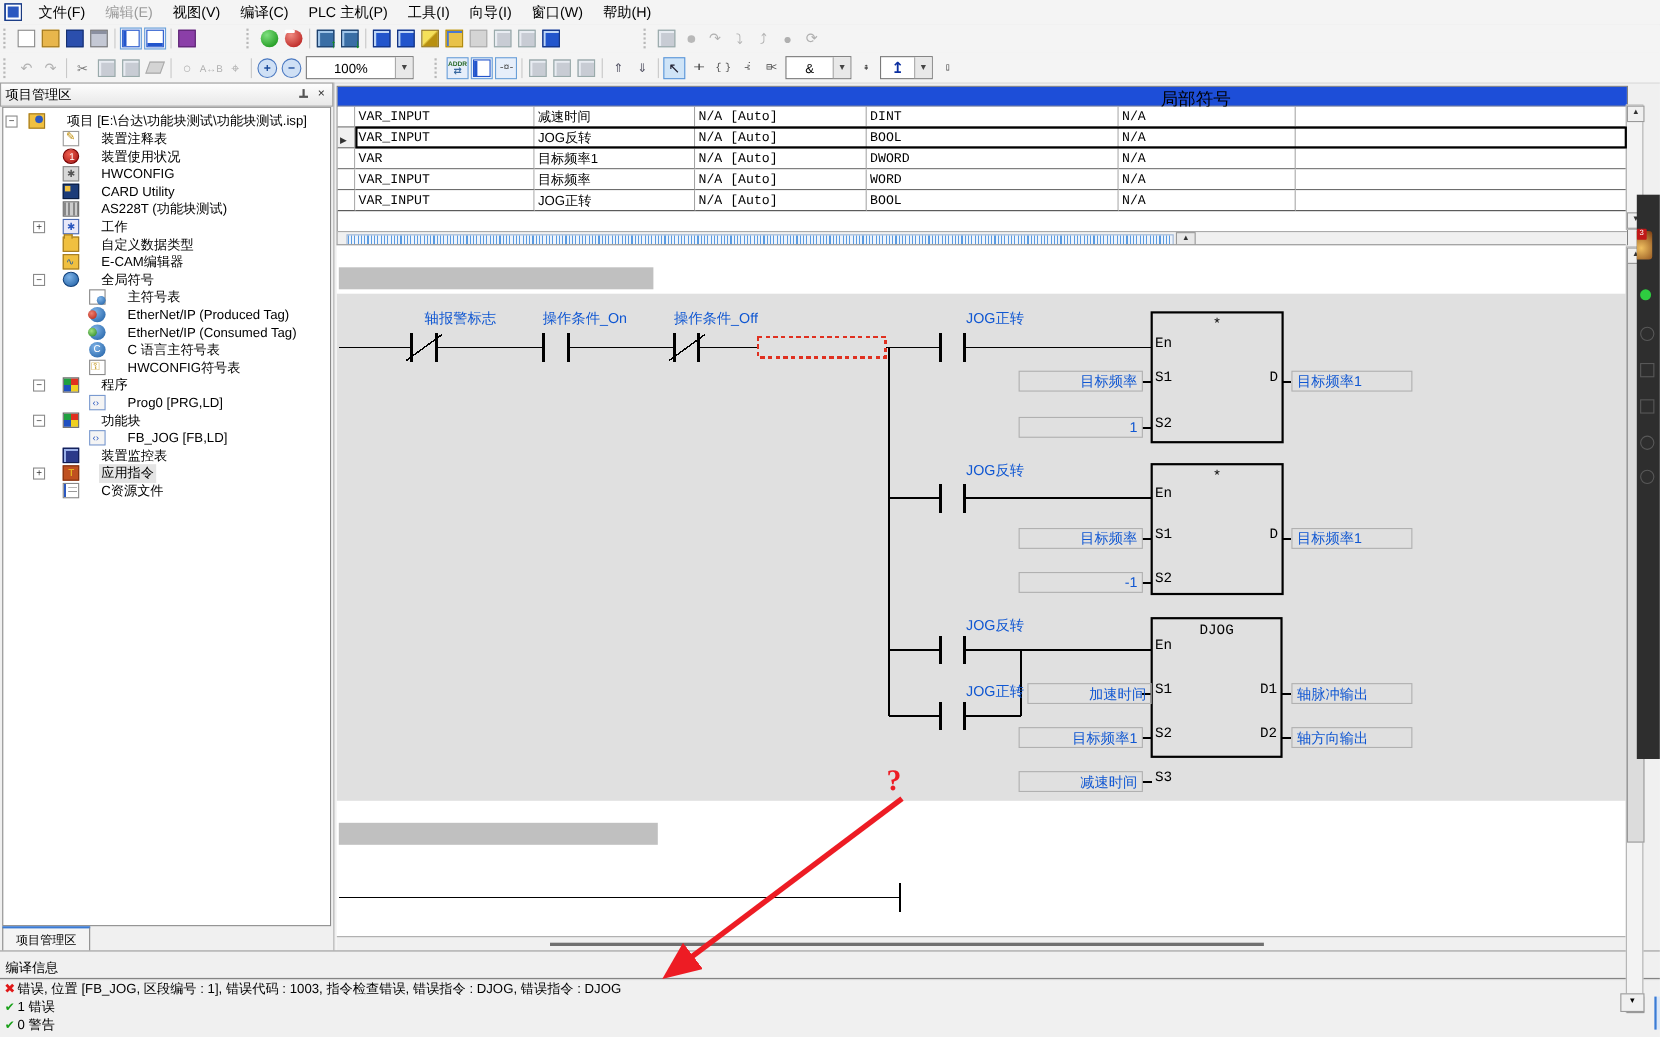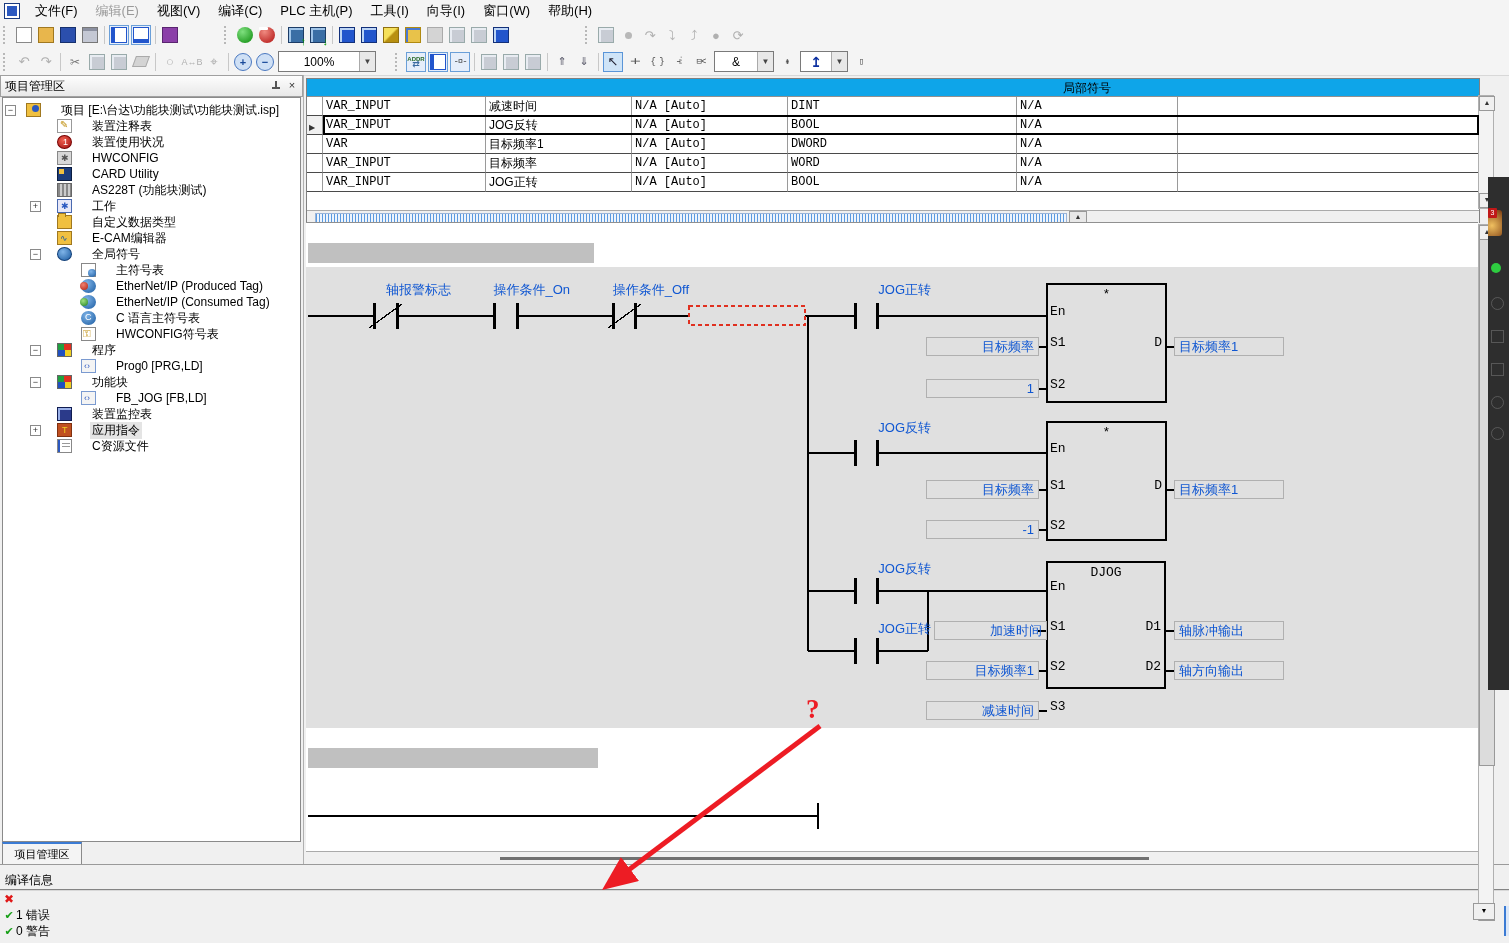--- a/index.html
+++ b/index.html
@@ -77,21 +77,21 @@
   .ic-csym{background:radial-gradient(circle at 38% 32%,#7fb4e8,#1a5aa0);border-radius:50%}.ic-csym::after{content:"C";position:absolute;color:#fff;font-size:9px;left:4px;top:1px}
   .ic-hwsym{background:#fff;border:1px solid #888}.ic-hwsym::after{content:"⚿";font-size:10px;color:#c09010;position:absolute;left:1px;top:0}
   .ic-quad{background:conic-gradient(#e03020 0 25%,#f0d020 0 50%,#2050c0 0 75%,#20a040 0);border:1px solid #666}
   .ic-pou{background:#f4f4f4;border:1px solid #7a9ad0}.ic-pou::after{content:"‹›";position:absolute;color:#2b58c0;font-size:9px;left:2px;top:1px}
   .ic-monw{background:#2b3a8a;border:1px solid #101c50;box-shadow:inset 2px 2px 0 #9ab0e8}
   .ic-app{background:#c05020;border:1px solid #803010}.ic-app::after{content:"T";position:absolute;color:#f0d020;font-size:9px;left:4px;top:1px}
   .ic-cres{background:#fff;border:1px solid #888;box-shadow:inset 2px 0 0 #2b58c0}.ic-cres::after{content:"";position:absolute;left:4px;top:3px;width:8px;height:6px;background:repeating-linear-gradient(#999 0 1px,transparent 1px 3px)}
   .btab{position:absolute;left:2px;bottom:0;width:78px;height:21px;border:1px solid #8a8a8a;border-top:2px solid #3b7bd4;background:#f4f4f4;display:flex;align-items:center;justify-content:center;font-size:11px}
   
   .st{position:absolute;left:306px;top:78px;width:1172px;height:143px;background:#fff;border:1px solid #808080;box-sizing:content-box}
-  .st .ttl{height:17px;background:#0ea5e9;border-bottom:1px solid #909090;position:relative;font-size:12px}
+  .st .ttl{height:17px;background:#1d4ed8;border-bottom:1px solid #909090;position:relative;font-size:16px}
   .st .ttl span{position:absolute;left:700px;width:160px;text-align:center;top:1px}
   .grid{display:grid;grid-template-columns:16px 163px 146px 156px 229px 161px 301px}
   .hc{height:18px;border-bottom:1px solid #555;border-right:1px solid #9a9a9a;background:#f0f0f0;text-align:center;line-height:18px;font-size:12px}
   .r{position:relative}
   .c{height:18px;border-bottom:1px solid #4a4a4a;border-right:1px solid #9a9a9a;line-height:18px;padding:0 3px;overflow:hidden;white-space:nowrap;background:#fff}
   .c.mono{font-family:"Liberation Mono","DejaVu Sans Mono",monospace;font-size:12px}
   .rowsel{background:#f0f0f0 !important;position:relative}
   .rowsel::after{content:"▶";position:absolute;left:2px;top:3px;font-size:8px;color:#333}
   .selbox{position:absolute;left:16px;right:0;top:-1px;bottom:0;border:2px solid #000;pointer-events:none;z-index:3}
   .sthsb{position:absolute;left:0;right:0;top:131px;height:12px;background:#f0f0f0;border-top:1px solid #aaa}
@@ -554,20 +554,21 @@
 <div class="vsb" style="left:1478px;top:224px;height:697px;z-index:5">
   <span class="btn" style="top:0">▲</span>
   <span class="thumb" style="top:14px;height:525px"></span>
   <span class="btn" style="top:681px">▼</span>
 </div>
 
 <div class="cp">
   <div class="cph">编译信息</div>
   <div class="msg">
     <span class="mx">✖</span>
+    <span>错误, 位置 [FB_JOG, 区段编号 : 1], 错误代码 : 1003, 指令检查错误, 错误指令 : DJOG, 错误指令 : DJOG</span>
   </div>
   <div class="msg">
     <span class="mc">✔</span>
     <span>1 错误</span>
   </div>
   <div class="msg">
     <span class="mc">✔</span>
     <span>0 警告</span>
   </div>
 </div>

